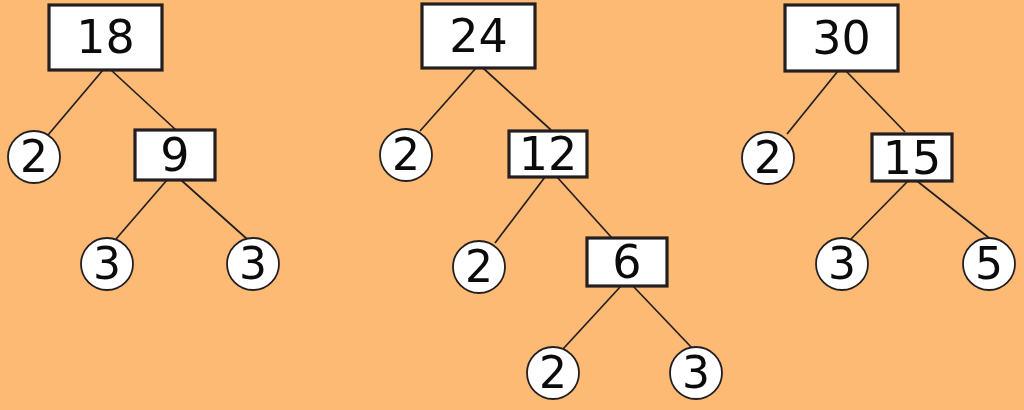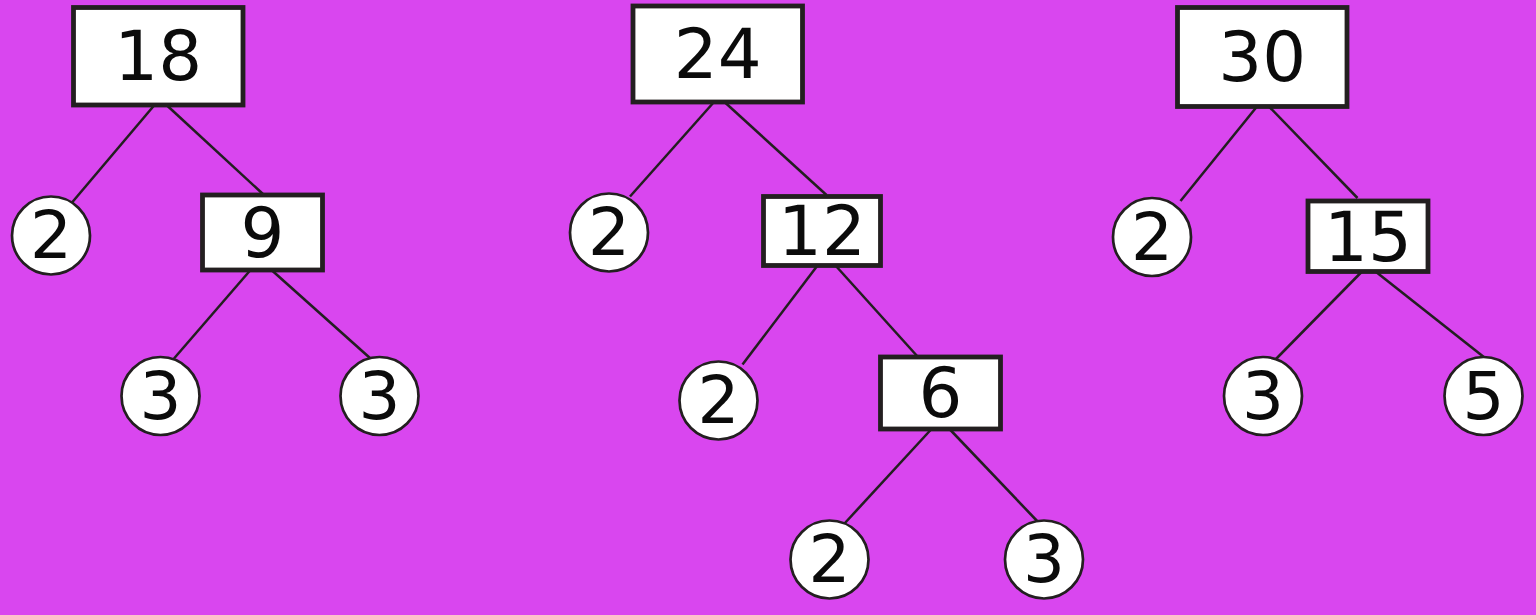--- a/index.html
+++ b/index.html
@@ -8,21 +8,21 @@
     background: #ffffff;
     width: 1024px;
     height: 410px;
     overflow: hidden;
     font-family: "DejaVu Sans", sans-serif;
   }
   .canvas {
     position: relative;
     width: 1024px;
     height: 410px;
-    background: #d946ef;
+    background: #fdba74;
   }
   svg { display: block; }
   .edge {
     stroke: #231f20;
     stroke-width: 1.7;
     fill: none;
   }
   .node-box {
     fill: #ffffff;
     stroke: #231f20;

